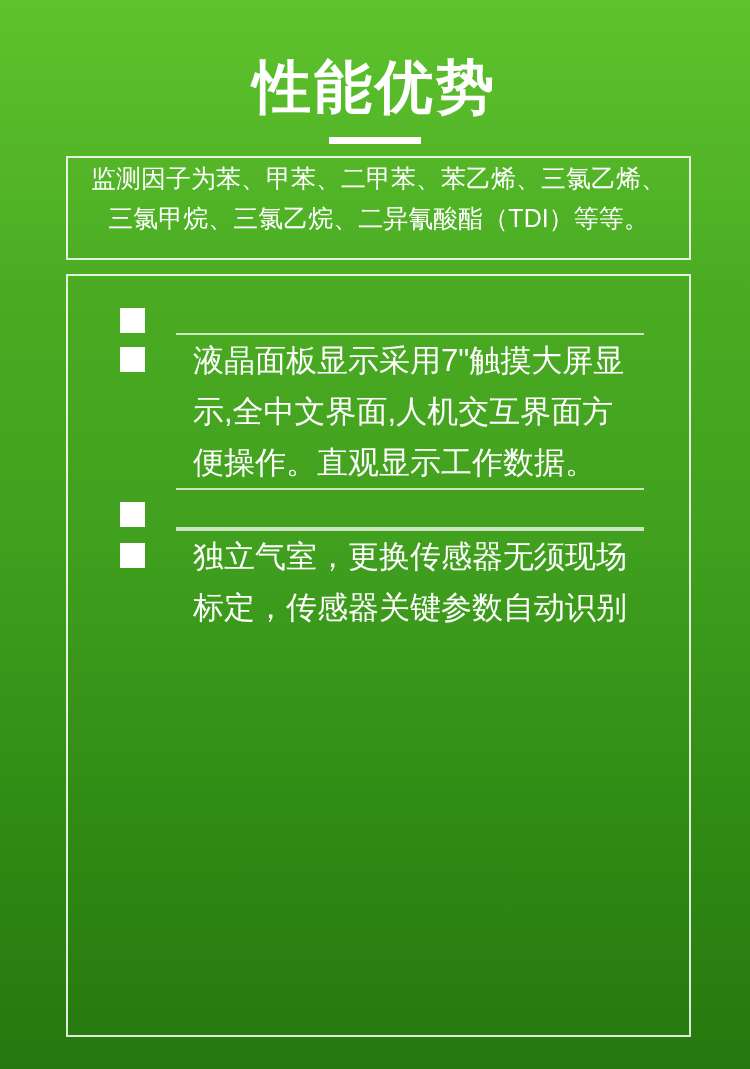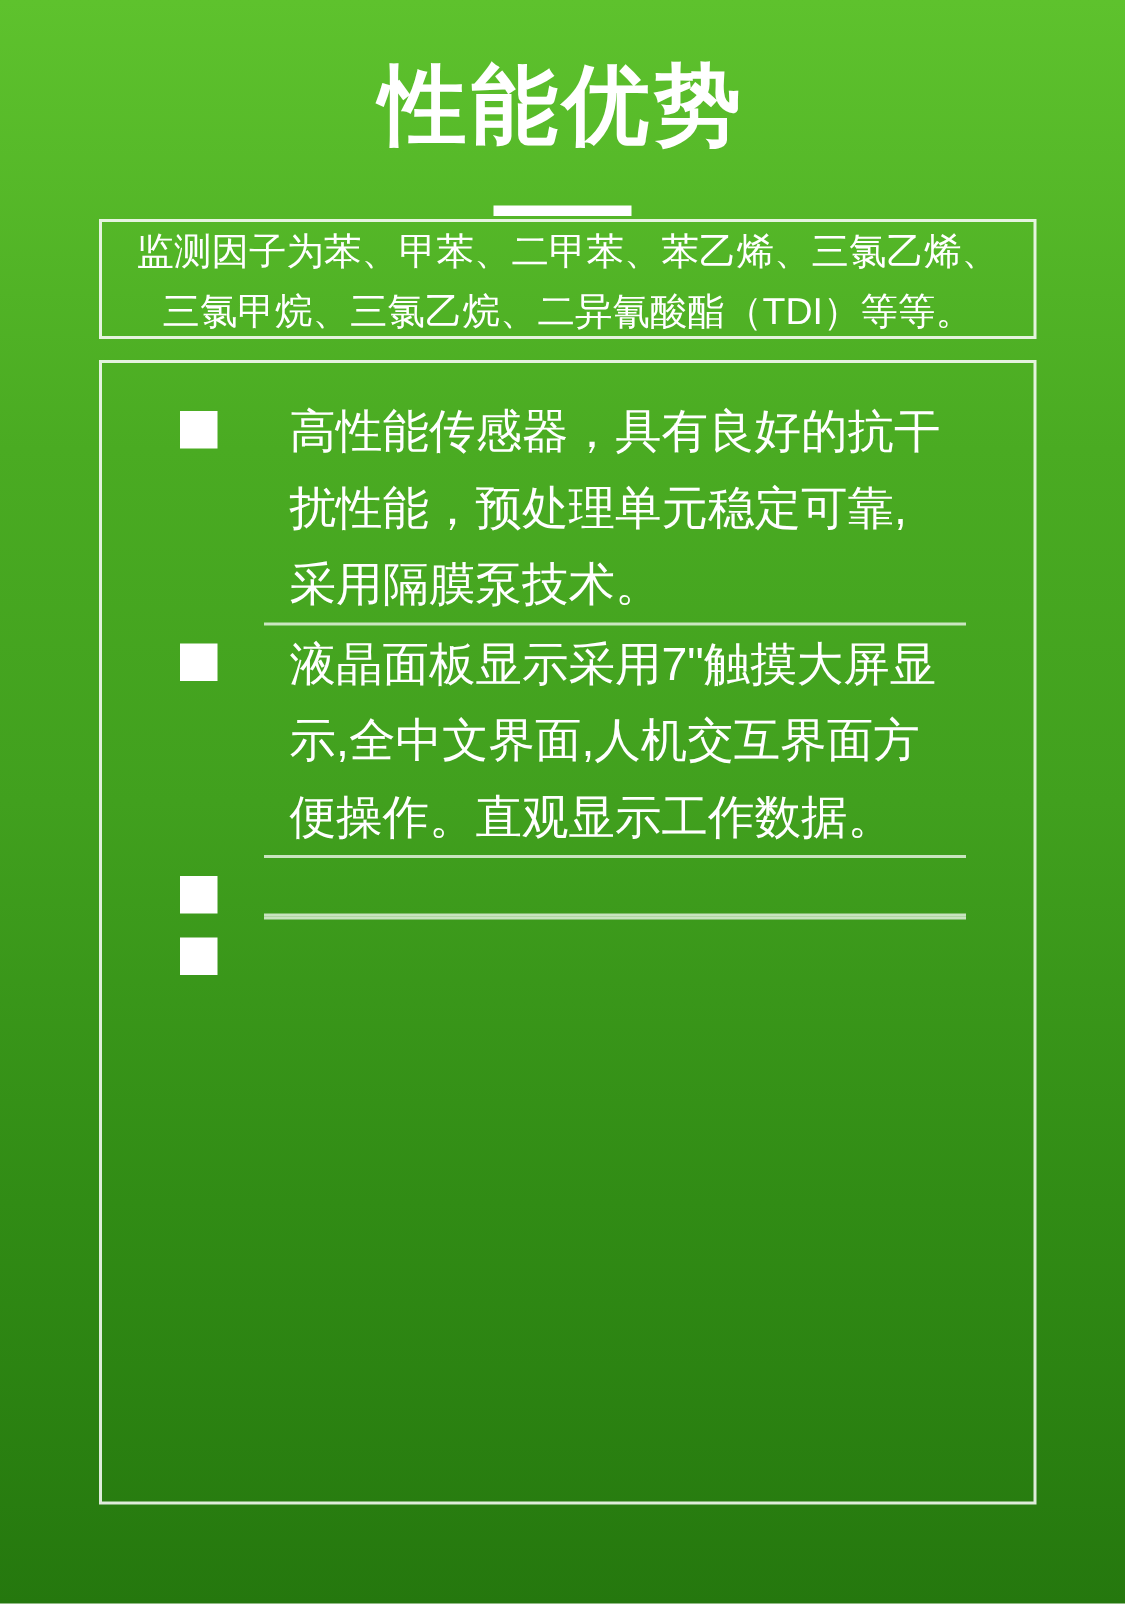--- a/index.html
+++ b/index.html
@@ -11,39 +11,39 @@
     background: linear-gradient(180deg, #5ec22d 0%, #4aab22 28%, #41a01e 50%, #318c15 75%, #25780e 100%);
     overflow: hidden;
   }
   .page {
     width: 750px;
     height: 1069px;
     position: relative;
   }
   .page-title {
     margin: 0;
-    padding-top: 36px;
+    padding-top: 52px;
     height: 122px;
     text-align: center;
     color: #ffffff;
     font-size: 58px;
     line-height: 70px;
     font-weight: bold;
     letter-spacing: 3px;
   }
   .title-underline {
     width: 92px;
     height: 7px;
     background: #ffffff;
     margin: 15px auto 0;
   }
   .intro-box {
     width: 625px;
-    height: 80px;
-    margin: 2px 0 0 66px;
+    height: 104px;
+    margin: 12px 0 0 66px;
     border: 2px solid rgba(255, 255, 255, 0.85);
   }
   .intro-text {
     margin: 0;
     color: #ffffff;
     font-size: 25px;
     line-height: 40px;
     text-align: center;
     white-space: pre-line;
   }
@@ -91,23 +91,20 @@
 
   <div class="intro-box">
     <p class="intro-text">监测因子为苯、甲苯、二甲苯、苯乙烯、三氯乙烯、
 三氯甲烷、三氯乙烷、二异氰酸酯（TDI）等等。</p>
   </div>
 
   <div class="features-box">
 
     <div class="feature">
       <span class="bullet"></span>
-      <p class="feature-text">高性能传感器，具有良好的抗干
-扰性能，预处理单元稳定可靠,
-采用隔膜泵技术。</p>
     </div>
 
     <div class="divider"></div>
 
     <div class="feature">
       <span class="bullet"></span>
       <p class="feature-text">液晶面板显示采用7"触摸大屏显
 示,全中文界面,人机交互界面方
 便操作。直观显示工作数据。</p>
     </div>
@@ -118,17 +115,19 @@
       <span class="bullet"></span>
     </div>
 
     <div class="divider"></div>
 
 
     <div class="divider"></div>
 
     <div class="feature">
       <span class="bullet"></span>
+      <p class="feature-text">独立气室，更换传感器无须现场
+标定，传感器关键参数自动识别</p>
     </div>
 
   </div>
 
 </div>
 
 </body></html>

